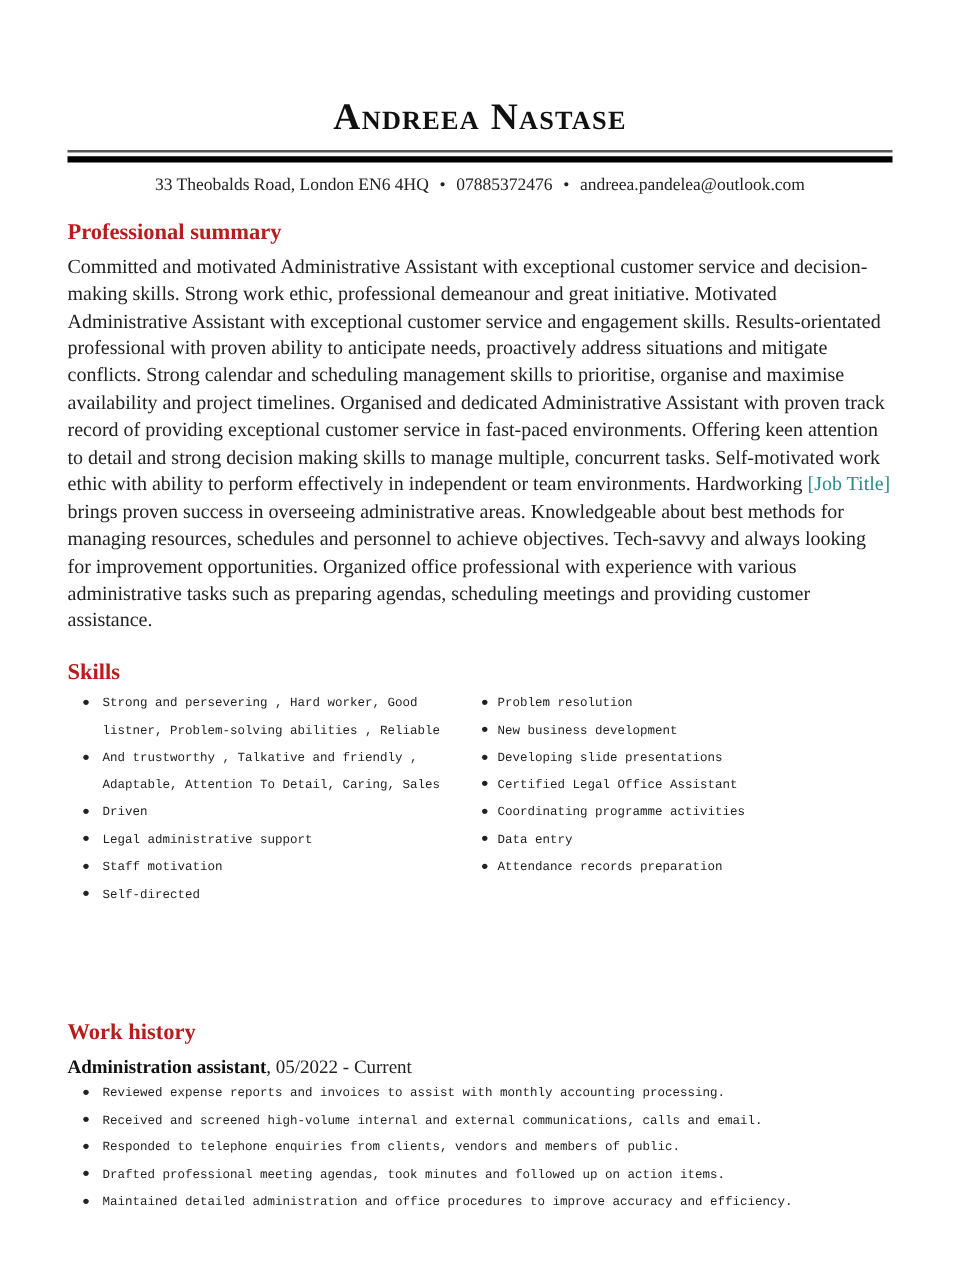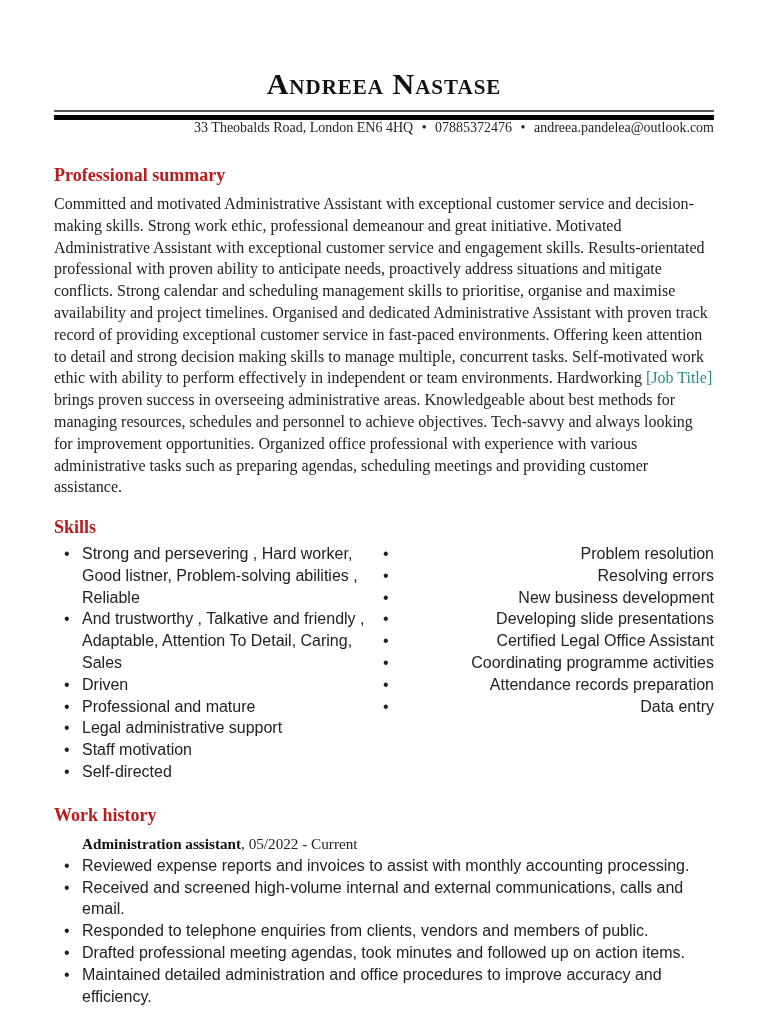--- a/index.html
+++ b/index.html
@@ -1,44 +1,44 @@
 <!DOCTYPE html>
 <html><head>
 <meta charset="utf-8">
 <style>
   html, body { margin:0; padding:0; background:#ffffff; }
   body { width:768px; height:1024px; overflow:hidden; position:relative;
          font-family:"DejaVu Serif","Liberation Serif",serif; color:#1a1a1a; }
-  .page { position:absolute; left:54px; top:2px; width:660px; }
+  .page { position:absolute; left:54px; top:12px; width:660px; }
   .name { text-align:center; font-family:"Liberation Serif","DejaVu Serif",serif;
           font-size:30px; font-weight:bold; font-variant:small-caps; letter-spacing:1px;
           margin-top:62px; height:40px; line-height:40px; color:#111; }
   .rule-thin { height:2px; background:#555; margin-top:6px; }
   .rule-thick { height:5px; background:#000; margin-top:3px; }
-  .contact { text-align:right; font-family:"Liberation Serif",serif; font-size:14px;
-             color:#222; }
+  .contact { text-align:center; font-family:"Liberation Serif",serif; font-size:14px;
+             margin-top:11px; color:#222; }
   .contact .sep { margin:0 5px; }
   h2 { font-family:"Liberation Serif",serif; font-size:18px; font-weight:bold; margin:0; color:#b91c1c; }
   .section-summary { position:absolute; top:163px; }
   .para { font-family:"Liberation Serif",serif; font-size:16px; line-height:21.8px; margin-top:7px; color:#222; }
   .link { color:#2a8a8c; }
   .section-skills { position:absolute; top:515px; width:660px; }
   .cols { display:flex; margin-top:5px; }
-  .col { list-style:none; margin:0; padding:0; font-family:Liberation Sans, sans-serif;
-         font-size:16px; line-height:21.8px; color:#222; }
+  .col { list-style:none; margin:0; padding:0; font-family:Liberation Mono, monospace;
+         font-size:10px; line-height:21.8px; color:#222; }
   .col li { position:relative; padding-left:28px; }
   .col li::before { content:"•"; position:absolute; left:10px; top:0; font-size:16px; }
   .col.left { width:330px; }
-  .col.right { width:330px;text-align:right; }
+  .col.right { width:330px; }
   .col.right li { padding-left:14px; }
   .col.right li::before { left:-1px; }
   .section-work { position:absolute; top:803px; width:660px; }
   .job-line { font-family:"Liberation Serif",serif; font-size:15.2px; line-height:21.8px; color:#222; }
   .job-line b { color:#111; }
-  .job-first { margin-top:7px;margin-left:28px; }
+  .job-first { margin-top:7px; }
 </style>
 </head>
 <body>
 
 <div class="page">
   <div class="name">Andreea Nastase</div>
   <div class="rule-thin"></div>
   <div class="rule-thick"></div>
   <div class="contact">
     <span>33 Theobalds Road, London EN6 4HQ</span>
@@ -53,34 +53,32 @@
     <div class="para"><span>Committed and motivated Administrative Assistant with exceptional customer service and decision-making skills. Strong work ethic, professional demeanour and great initiative. Motivated Administrative Assistant with exceptional customer service and engagement skills. Results-orientated professional with proven ability to anticipate needs, proactively address situations and mitigate conflicts. Strong calendar and scheduling management skills to prioritise, organise and maximise availability and project timelines. Organised and dedicated Administrative Assistant with proven track record of providing exceptional customer service in fast-paced environments. Offering keen attention to detail and strong decision making skills to manage multiple, concurrent tasks. Self-motivated work ethic with ability to perform effectively in independent or team environments. Hardworking </span><span class="link">[Job Title]</span><span> brings proven success in overseeing administrative areas. Knowledgeable about best methods for managing resources, schedules and personnel to achieve objectives. Tech-savvy and always looking for improvement opportunities. Organized office professional with experience with various administrative tasks such as preparing agendas, scheduling meetings and providing customer assistance.</span></div>
   </div>
 
   <div class="section-skills">
     <h2>Skills</h2>
     <div class="cols">
       <ul class="col left">
         <li>Strong and persevering , Hard worker, Good listner, Problem-solving abilities , Reliable</li>
         <li>And trustworthy , Talkative and friendly , Adaptable, Attention To Detail, Caring, Sales</li>
         <li>Driven</li>
-        <li>Professional and mature</li>
         <li>Legal administrative support</li>
         <li>Staff motivation</li>
         <li>Self-directed</li>
       </ul>
       <ul class="col right">
         <li>Problem resolution</li>
-        <li>Resolving errors</li>
         <li>New business development</li>
         <li>Developing slide presentations</li>
         <li>Certified Legal Office Assistant</li>
         <li>Coordinating programme activities</li>
+        <li>Data entry</li>
         <li>Attendance records preparation</li>
-        <li>Data entry</li>
       </ul>
     </div>
   </div>
 
   <div class="section-work">
     <h2>Work history</h2>
     <div class="job-line job-first"><b>Administration assistant</b><span>, 05/2022 - Current</span></div>
     <ul class="col" style="width:660px;">
       <li>Reviewed expense reports and invoices to assist with monthly accounting processing.</li>
       <li>Received and screened high-volume internal and external communications, calls and email.</li>

